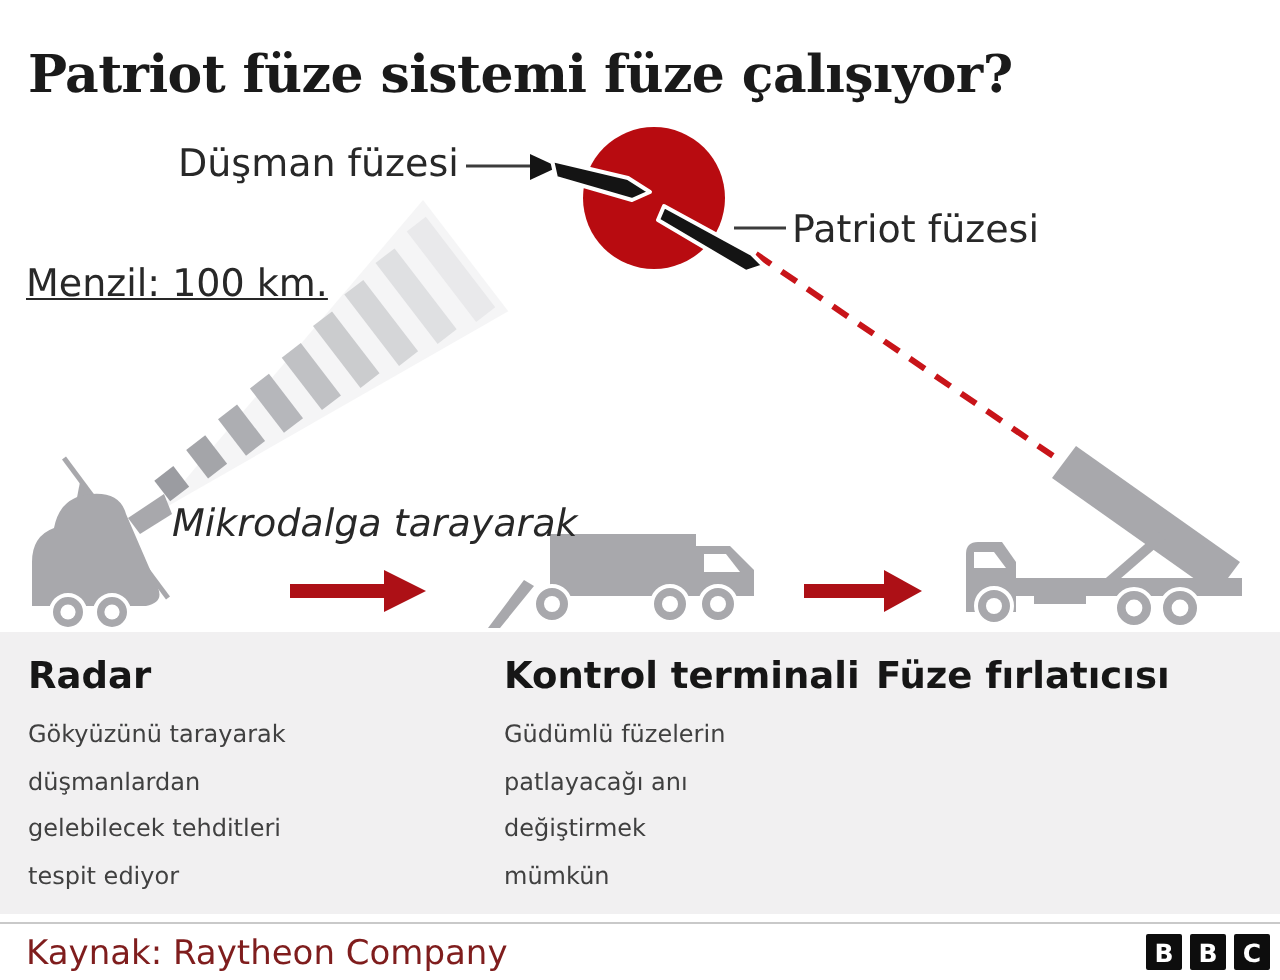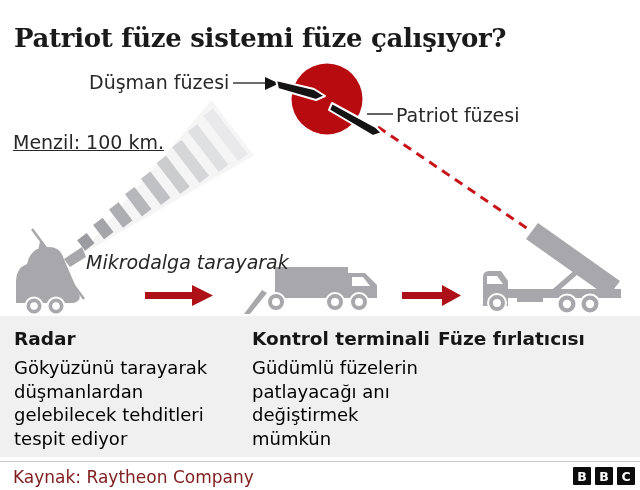--- a/index.html
+++ b/index.html
@@ -17,21 +17,21 @@
   .label{font-size:19px;color:#282828;white-space:nowrap;}
   .label.italic{font-style:italic;}
   .panel{
     left:0;top:316px;width:640px;height:141px;background:#f1f0f1;
   }
   .col{position:absolute;top:12px;}
   .col-1{left:14px;width:208px;}
   .col-2{left:232px;width:190px;margin-left:20px;}
   .col-3{left:438px;width:200px;}
   .col-heading{font-size:18.5px;font-weight:bold;color:#161616;margin:0 0 7px 0;}
-  .col-body{font-size:18px;line-height:23.5px;color:#000000;white-space:pre-line;}
+  .col-body{font-size:12px;line-height:23.5px;color:#404040;white-space:pre-line;}
   .footer{
     left:0;top:461px;width:640px;height:29px;background:#ffffff;
     border-top:1.5px solid #c9c9c9;box-sizing:border-box;
   }
   .source{position:absolute;left:13px;top:5px;font-size:17px;color:#7f1d1d;}
   .logo{position:absolute;right:5px;top:5px;display:flex;gap:4px;}
   .logo-block{
     width:18px;height:18px;background:#0d0d0d;border-radius:1px;
     display:flex;align-items:center;justify-content:center;
     color:#ffffff;font-weight:bold;font-size:12.5px;

